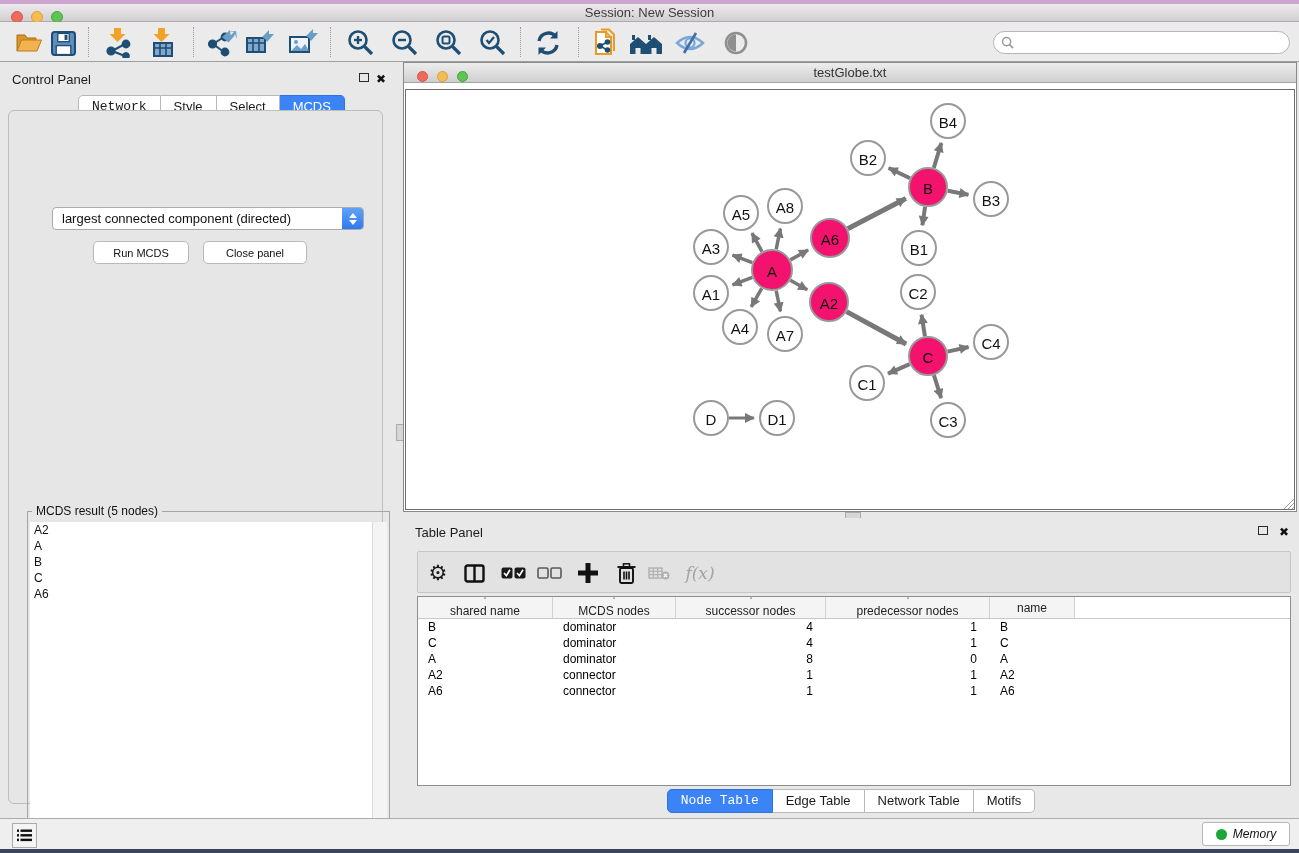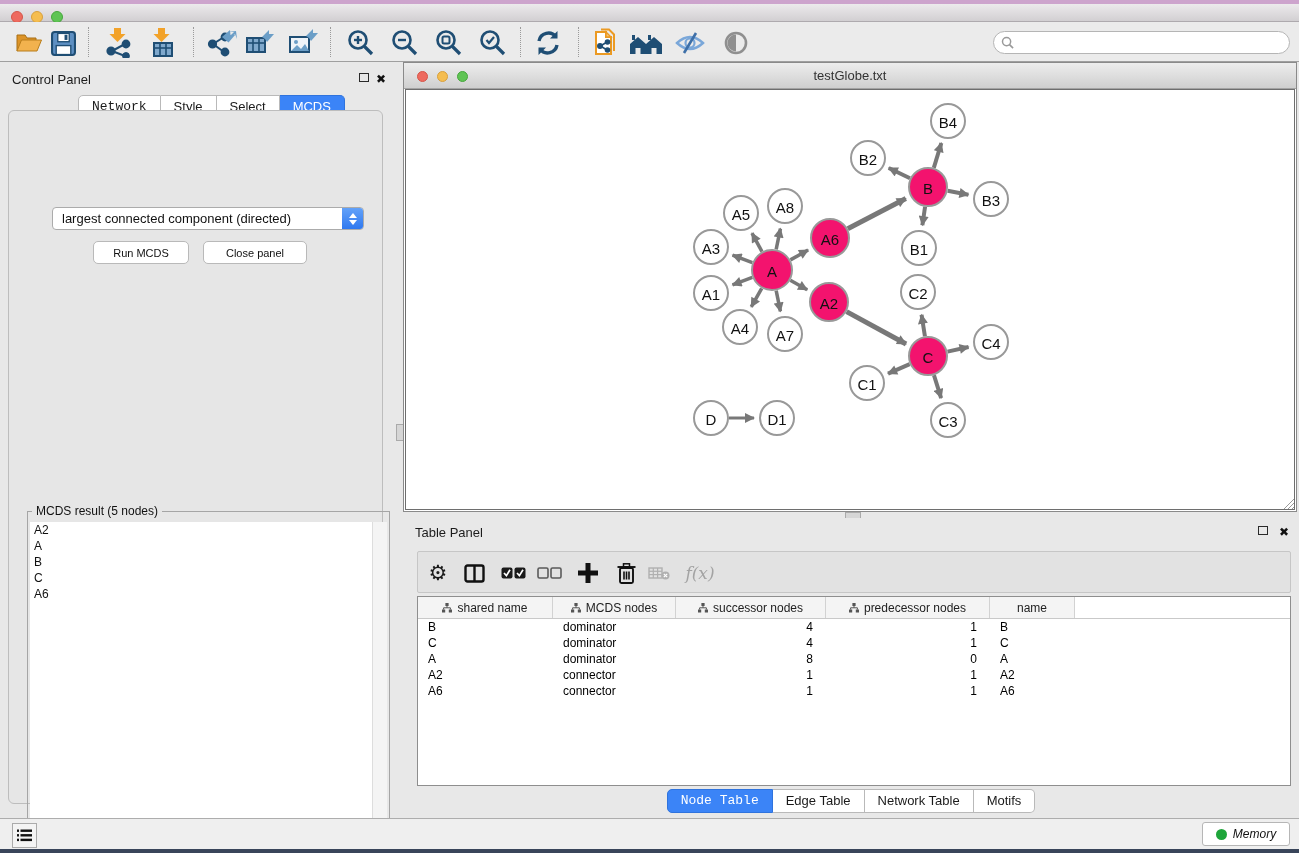--- a/index.html
+++ b/index.html
@@ -54,39 +54,39 @@
     font-size:11px; color:#111; display:flex; align-items:center; justify-content:center; cursor:default; }
 
   .groupbox { position:absolute; left:18px; top:400px; width:363px; height:335px; border:1px solid #a5a5a5; }
   .gb-legend { position:absolute; left:4px; top:-8px; background:#e6e6e6; padding:0 4px; font-size:12px; color:#111; }
   .gb-list { position:absolute; left:2px; top:10px; right:17px; bottom:2px; background:#fff; overflow:hidden; }
   .gb-scroll { position:absolute; right:2px; top:10px; width:15px; bottom:2px; background:#f4f4f4; border-left:1px solid #ddd; }
   .gb-item { font-size:12px; color:#111; line-height:16px; padding-left:4px; }
 
   
   .netwin { left:403px; top:62px; width:894px; height:450px; background:#fff; border:1px solid #8a8a8a; }
-  .net-titlebar { position:absolute; left:0; top:0; right:0; height:26px;
+  .net-titlebar { position:absolute; left:0; top:0; right:0; height:20px;
     background:linear-gradient(#ededed,#cfcfcf); border-bottom:1px solid #a3a3a3; display:flex; align-items:center; }
   .net-title { width:100%; text-align:center; font-size:13px; color:#333; }
   .ntl { width:11px; height:11px; border-radius:50%; position:absolute; top:8px; }
   .net-canvas { position:absolute; left:1px; top:26px; width:890px; height:421px; background:#fff; border:1px solid #6e6e6e; }
   .resize-grip { position:absolute; right:2px; bottom:2px; width:10px; height:10px; }
 
   
   .tpanel { left:403px; top:518px; width:896px; height:300px; background:#e8e8e8; }
   .tp-toolbar { position:absolute; left:14px; top:33px; width:874px; height:42px;
     background:#e2e2e2; border:1px solid #c6c6c6; border-radius:2px; }
   .tp-ic { position:absolute; top:0; height:42px; display:flex; align-items:center; justify-content:center; width:34px; }
   .gear-glyph { font-size:21px; color:#1a1a1a; line-height:20px; }
   .fx { font-family:"DejaVu Serif",serif; font-style:italic; font-size:17px; color:#a3a3a3; }
 
   .ntable { position:absolute; left:14px; top:78px; width:874px; height:190px; background:#fff; border:1px solid #8e8e8e; overflow:hidden; }
   .nt-header { display:flex; height:22px; border-bottom:1px solid #c9c9c9; }
   .nt-hcell { background:#f4f4f4; border-right:1px solid #d2d2d2; display:flex; align-items:center;
-    justify-content:center; gap:5px; font-size:12px; color:#222; }
+    justify-content:center; gap:5px; font-size:12px; color:#222;flex-direction:column; }
   .nt-row { display:flex; height:16px; }
   .nt-cell { font-size:12px; color:#000; line-height:16px; padding:0 10px; white-space:nowrap; }
   .nt-cell.num { text-align:right; padding-right:13px; }
 
   .table-tabs { position:absolute; left:0; top:271px; width:896px; display:flex; justify-content:center; }
 
   
   .statusbar { left:0; top:818px; width:1299px; height:31px; background:#efefef; border-top:1px solid #adadad;font-style:italic; }
   .status-btn { position:absolute; left:12px; top:4px; width:25px; height:25px; background:#f4f4f4;
     border:1px solid #ababab; display:flex; align-items:center; justify-content:center; }
@@ -100,20 +100,21 @@
   .grip-h { left:845px; top:512px; width:16px; height:7px; background:#d6d6d6; border:1px solid #aaa; }
 </style>
 </head>
 <body>
 
 <div class="abs top-accent"></div>
 <div class="abs titlebar">
   <span class="tl red" style="left:11px"></span>
   <span class="tl yel" style="left:31px"></span>
   <span class="tl grn" style="left:51px"></span>
+  <span class="win-title">Session: New Session</span>
 </div>
 
 <div class="abs toolbar">
   <span class="ticon" style="left:12px">
     <svg width="28" height="24" viewBox="0 0 28 24">
         <path d="M2 20 V4 h8 l2 3 h9 v4" fill="#dd9428" stroke="#a86f14" stroke-width="1"></path>
         <path d="M2 20 L6.5 9 h20 L22 20 z" fill="#f2b24e" stroke="#b97e1c" stroke-width="1"></path>
       </svg>
   </span>
   <span class="ticon" style="left:46px">

